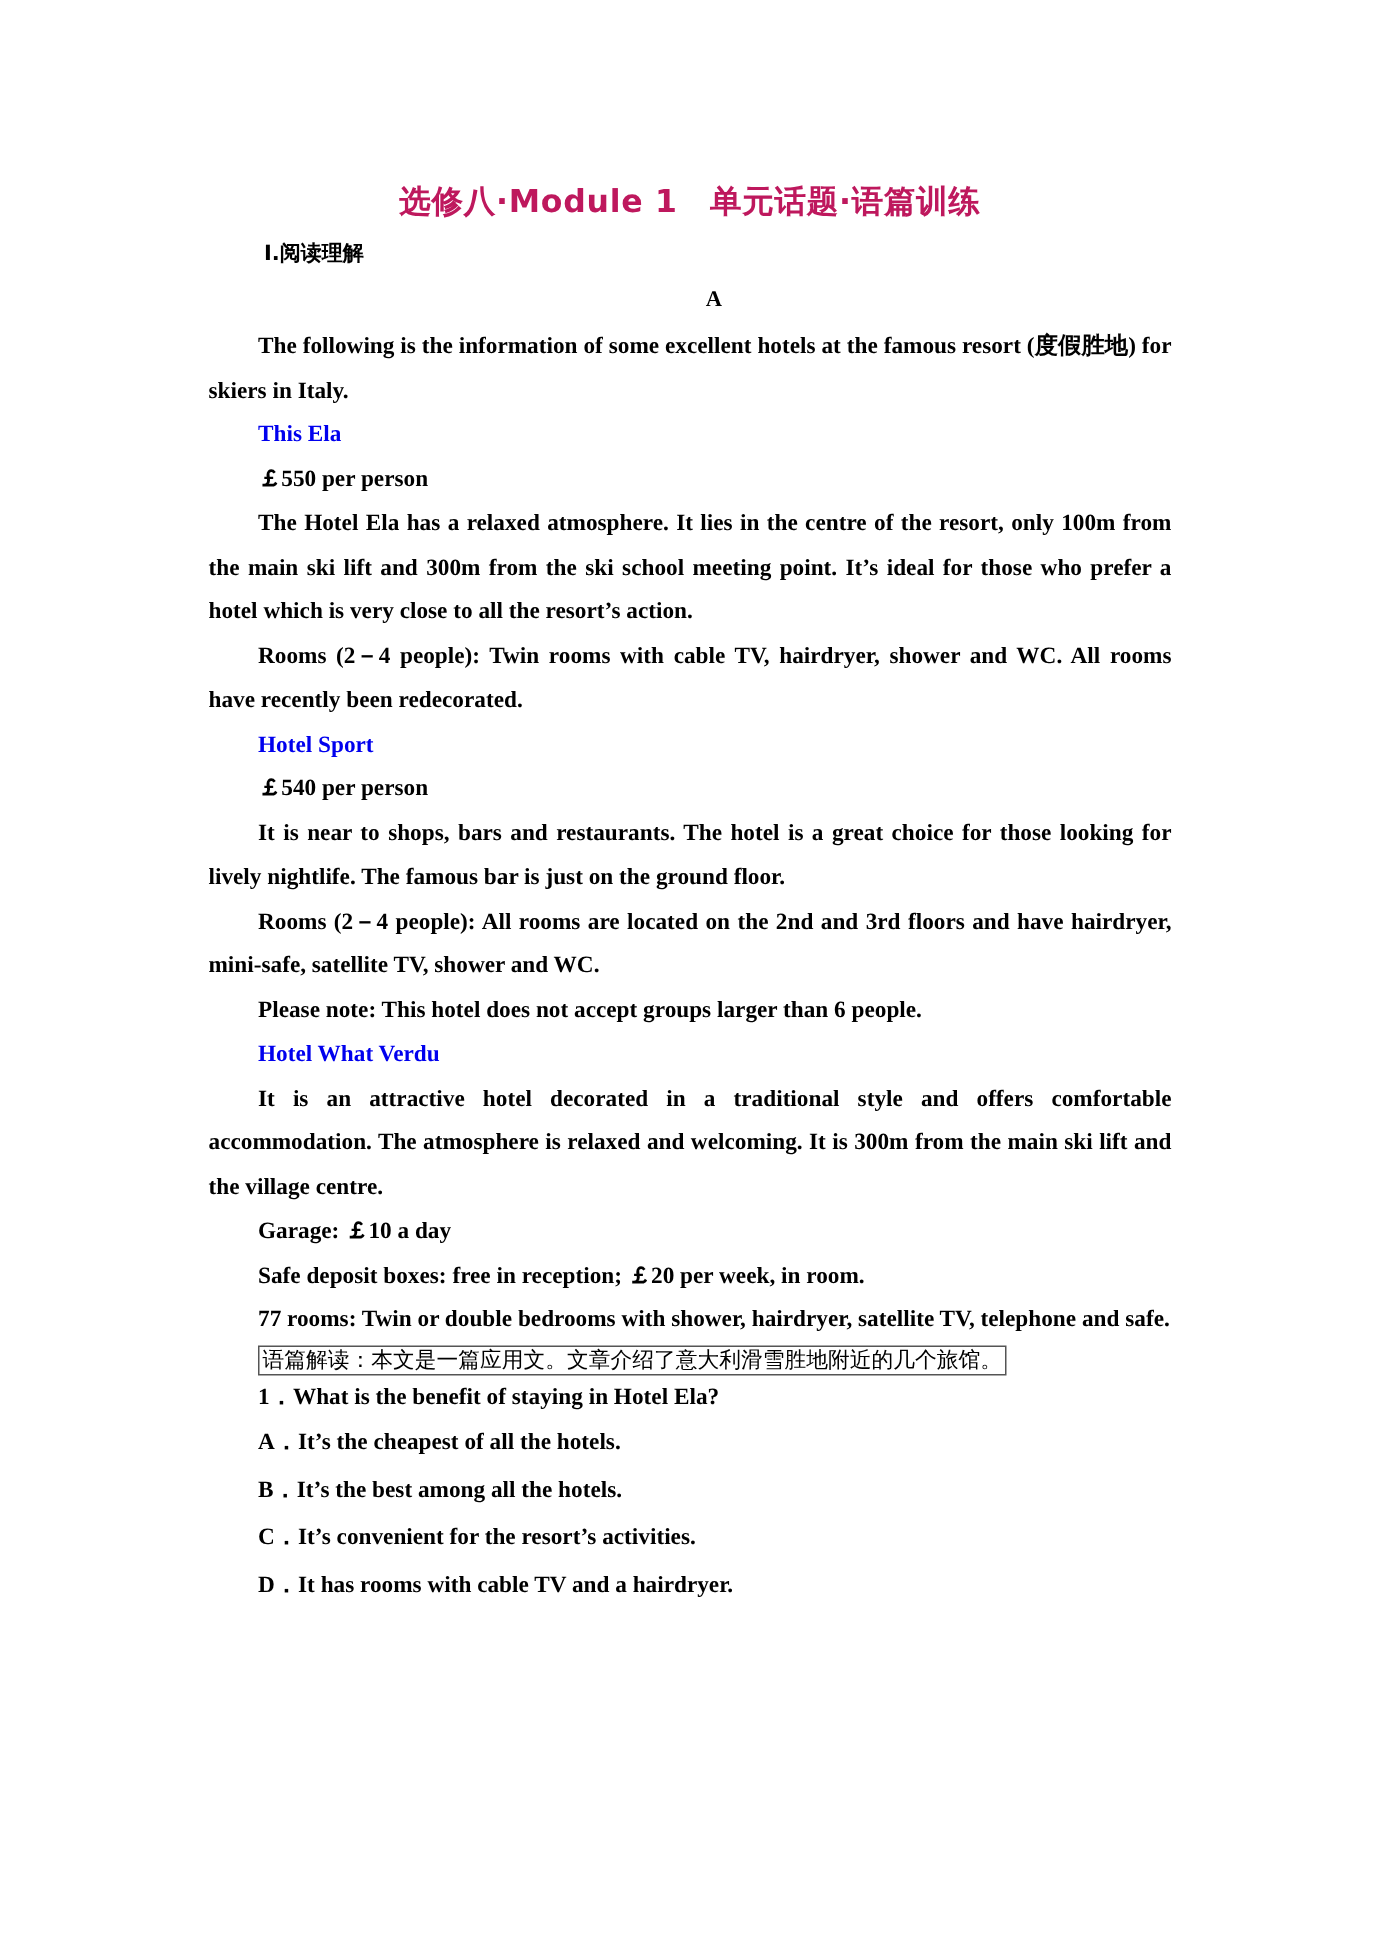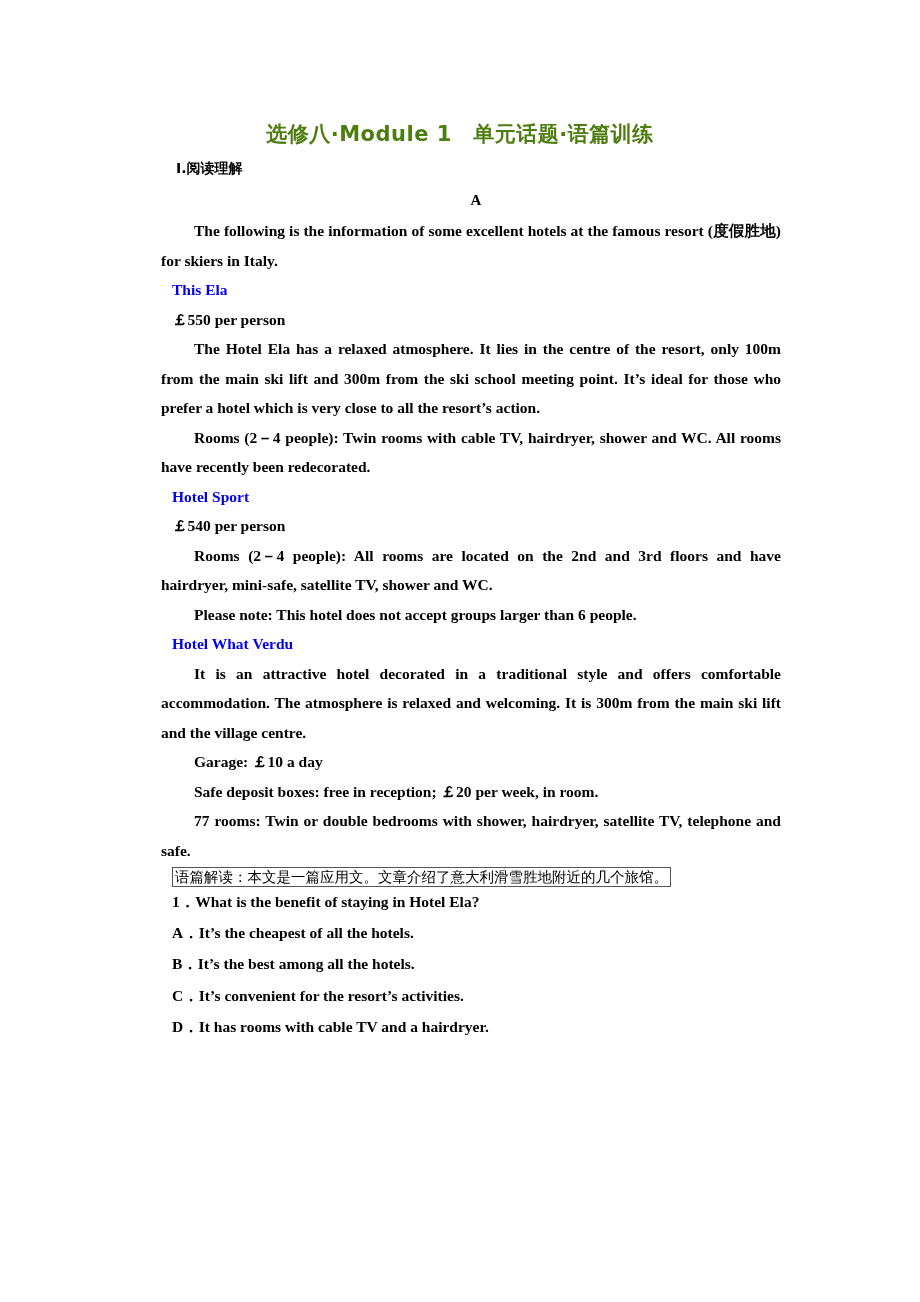--- a/index.html
+++ b/index.html
@@ -1,28 +1,28 @@
 <!DOCTYPE html>
 <html><head>
 <meta charset="utf-8">
 <style>
   html, body { margin: 0; padding: 0; background: #ffffff; }
   body { width: 920px; height: 1302px; position: relative; overflow: hidden;
          font-family: "Liberation Serif", "DejaVu Serif", serif; color: #000; }
   .page { position: absolute; left: 0; top: 0; width: 920px; height: 1302px; }
   .title { position: absolute; top: 120px; left: 0; width: 920px; text-align: center;
            font-family: "DejaVu Sans", "Liberation Sans", sans-serif; font-weight: bold;
-           font-size: 21px; color: #4d7c0f; letter-spacing: 0.5px; }
+           font-size: 21px; color: #be185d; letter-spacing: 0.5px; }
   .section { position: absolute; left: 176px; top: 160px; font-family: "DejaVu Sans", sans-serif;
              font-weight: bold; font-size: 14px; }
   .letter { position: absolute; top: 192px; left: 0; width: 952px; text-align: center;
             font-weight: bold; font-size: 15px; }
   .body-wrap { position: absolute; left: 139px; top: 216px; width: 642px; }
   .p { font-weight: bold; font-size: 15.5px; line-height: 29.5px; margin: 0; text-align: justify; }
-  .indent { text-indent: 33px; margin-left: 22px; }
+  .indent { text-indent: 33px; }
   .head { color: #0000ee; padding-left: 33px; }
   .price { padding-left: 33px; }
   .note-box { display: inline-block; margin-left: 33px; border: 1px solid #555; padding: 0 2px;
               font-family: "DejaVu Sans", sans-serif; font-weight: normal; font-size: 14.5px; line-height: 18px; }
   .q { padding-left: 33px; }
   .opt { padding-left: 33px; line-height: 31.5px; }
   .gap-a { height: 2px; }
 </style>
 </head>
 <body>
@@ -37,20 +37,21 @@
 
     
     <p class="p head">This Ela</p>
     <p class="p price">￡550 per person</p>
     <p class="p indent">The Hotel Ela has a relaxed atmosphere. It lies in the centre of the resort, only 100m from the main ski lift and 300m from the ski school meeting point. It’s ideal for those who prefer a hotel which is very close to all the resort’s action.</p>
     <p class="p indent">Rooms (2－4 people): Twin rooms with cable TV, hairdryer, shower and WC. All rooms have recently been redecorated.</p>
 
     
     <p class="p head">Hotel Sport</p>
     <p class="p price">￡540 per person</p>
+    <p class="p indent">It is near to shops, bars and restaurants. The hotel is a great choice for those looking for lively nightlife. The famous bar is just on the ground floor.</p>
     <p class="p indent">Rooms (2－4 people): All rooms are located on the 2nd and 3rd floors and have hairdryer, mini-safe, satellite TV, shower and WC.</p>
     <p class="p indent">Please note: This hotel does not accept groups larger than 6 people.</p>
 
     
     <p class="p head">Hotel What Verdu</p>
     <p class="p indent">It is an attractive hotel decorated in a traditional style and offers comfortable accommodation. The atmosphere is relaxed and welcoming. It is 300m from the main ski lift and the village centre.</p>
     <p class="p indent">Garage: ￡10 a day</p>
     <p class="p indent">Safe deposit boxes: free in reception; ￡20 per week, in room.</p>
     <p class="p indent">77 rooms: Twin or double bedrooms with shower, hairdryer, satellite TV, telephone and safe.</p>
 

